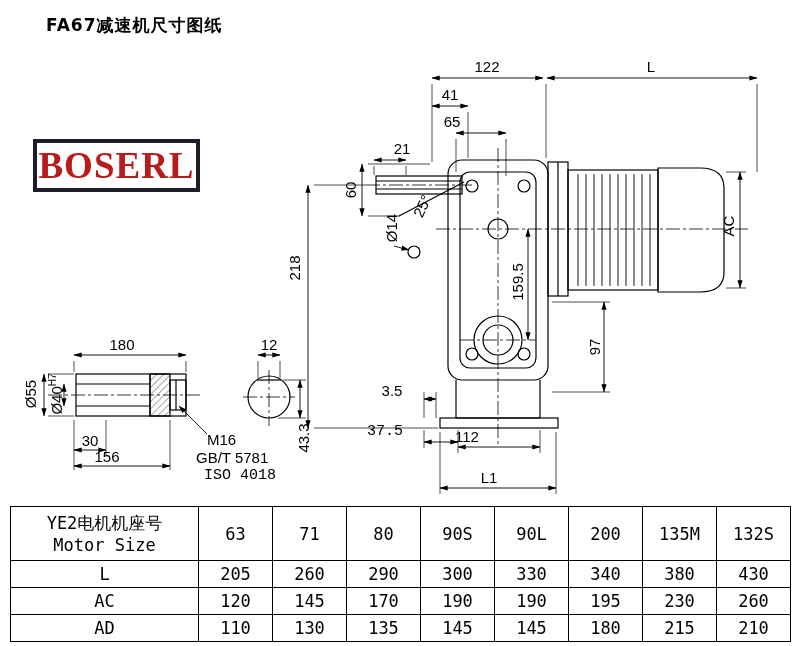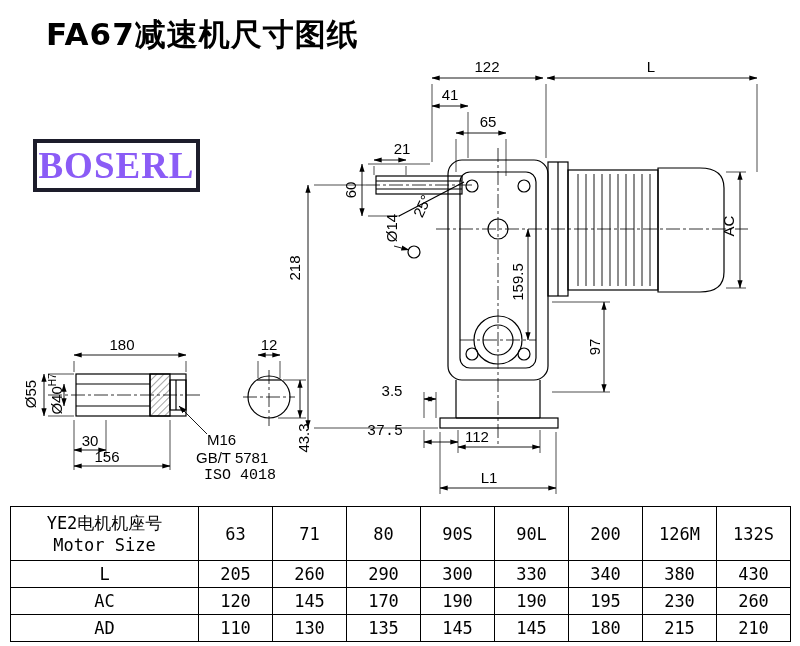--- a/index.html
+++ b/index.html
@@ -5,30 +5,30 @@
   * { margin: 0; padding: 0; box-sizing: border-box; }
   html, body { background: #ffffff; }
   body { width: 800px; height: 646px; overflow: hidden; }
   #canvas {
     position: relative; width: 800px; height: 646px; background: #fff;
     color: #000; font-family: "Liberation Sans", sans-serif;
   }
   .title {
     position: absolute; left: 46px; top: 14px;
     font-family: "DejaVu Sans", sans-serif; font-weight: bold;
-    font-size: 31px; letter-spacing: 1px; white-space: nowrap;
+    font-size: 17px; letter-spacing: 1px; white-space: nowrap;
   }
   .logo-box {
     position: absolute; left: 33px; top: 139px; width: 167px; height: 53px;
     border: 4px solid #1d1d2b; display: flex; align-items: center; justify-content: center;
     background: #fff;
   }
   .logo-text {
     font-family: "Liberation Serif", serif; font-weight: bold;
-    font-size: 37px; color: #8b5cf6; letter-spacing: 1px; line-height: 1;
+    font-size: 37px; color: #b91c1c; letter-spacing: 1px; line-height: 1;
   }
   svg.drawing { position: absolute; left: 0; top: 0; }
   .dim {
     position: absolute; font-size: 15px; line-height: 1; white-space: nowrap;
     transform: translate(-50%, -50%);
   }
   .rot  { transform: translate(-50%, -50%) rotate(-90deg); }
   .r25  { transform: translate(-50%, -50%) rotate(-65deg); }
   .dim sup { font-size: 10px; }
   .note { position: absolute; font-size: 15px; line-height: 1; white-space: nowrap; }
@@ -192,32 +192,32 @@
       <line x1="106" y1="420" x2="106" y2="456"></line>
       <line x1="170" y1="420" x2="170" y2="470"></line>
       <line x1="283" y1="380" x2="306" y2="380"></line>
       <line x1="278" y1="418" x2="306" y2="418"></line>
     </g>
   </svg>
 
   <span class="dim" style="left:487px; top:66px;">122</span>
   <span class="dim" style="left:651px; top:66px;">L</span>
   <span class="dim" style="left:450px; top:94px;">41</span>
-  <span class="dim" style="left:488px; top:121px;">65</span>
+  <span class="dim" style="left:452px; top:121px;">65</span>
   <span class="dim" style="left:402px; top:148px;">21</span>
   <span class="dim rot" style="left:350px; top:190px;">60</span>
   <span class="dim rot" style="left:391px; top:228px;">Ø14</span>
   <span class="dim rot" style="left:294px; top:268px;">218</span>
   <span class="dim r25" style="left:422px; top:206px;">25°</span>
   <span class="dim rot" style="left:517px; top:282px;">159.5</span>
   <span class="dim rot" style="left:728px; top:226px;">AC</span>
   <span class="dim rot" style="left:594px; top:347px;">97</span>
   <span class="dim" style="left:392px; top:390px;">3.5</span>
   <span class="dim" style="left:385px; top:431px;font-family:Liberation Mono, monospace;">37.5</span>
-  <span class="dim" style="left:477px; top:436px;text-align:right;">112</span>
+  <span class="dim" style="left:467px; top:436px;text-align:right;">112</span>
   <span class="dim" style="left:489px; top:477px;">L1</span>
   <span class="dim" style="left:122px; top:344px;">180</span>
   <span class="dim" style="left:269px; top:344px;">12</span>
   <span class="dim rot" style="left:30px;  top:394px;">Ø55</span>
   <span class="dim rot" style="left:56px;  top:394px;"><span>Ø40</span><sup>H7</sup></span>
   <span class="dim" style="left:90px;  top:440px;">30</span>
   <span class="dim" style="left:107px; top:456px;">156</span>
   <span class="dim rot" style="left:303px; top:438px;">43.3</span>
 
   <span class="note" style="left:207px; top:432px;">M16</span>
@@ -230,21 +230,21 @@
       <td class="label-col">
         <div>YE2电机机座号</div>
         <div>Motor Size</div>
       </td>
       <td>63</td>
       <td>71</td>
       <td>80</td>
       <td>90S</td>
       <td>90L</td>
       <td>200</td>
-      <td>126M</td>
+      <td>135M</td>
       <td>132S</td>
     </tr>
     <tr class="row">
       <td>L</td>
       <td>205</td>
       <td>260</td>
       <td>290</td>
       <td>300</td>
       <td>330</td>
       <td>340</td>

